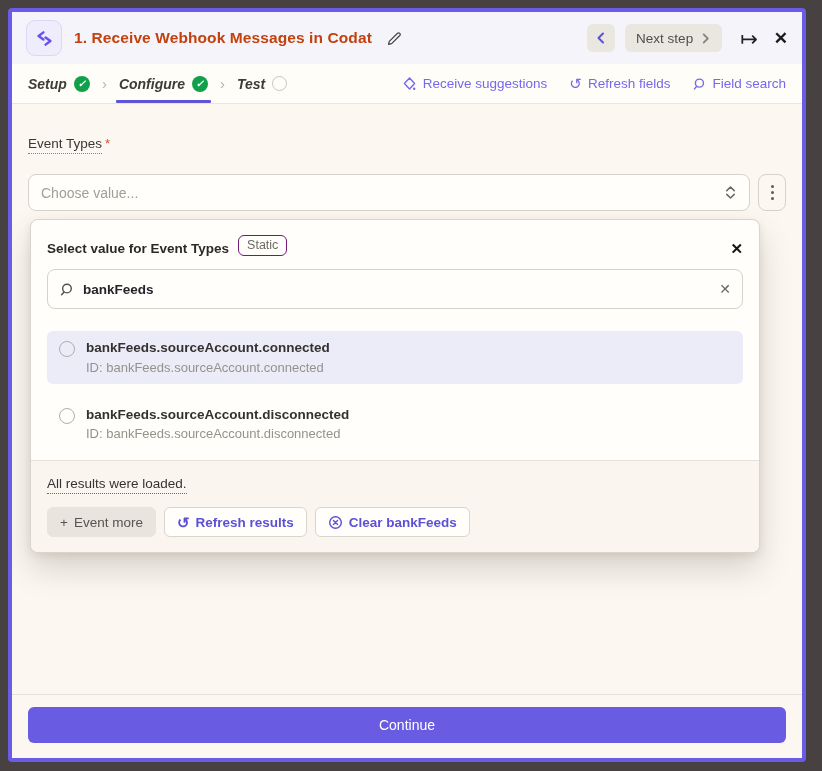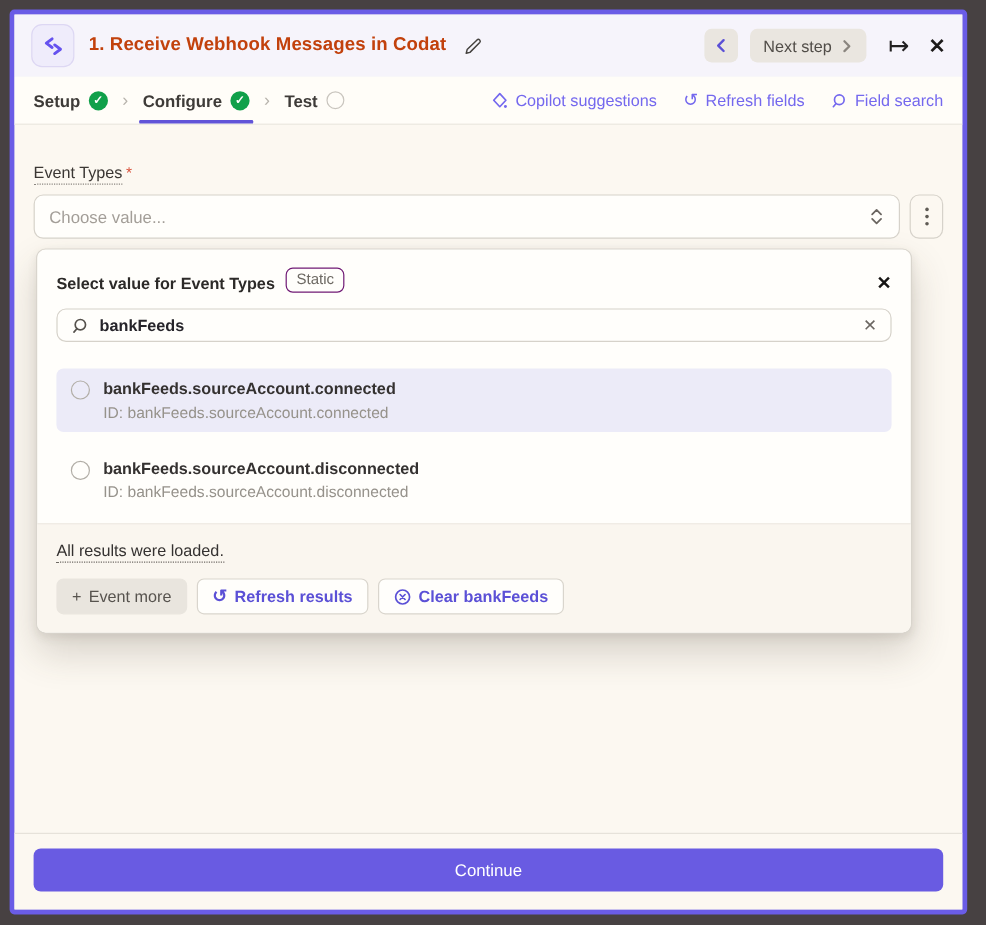--- a/index.html
+++ b/index.html
@@ -44,34 +44,34 @@
   .icon-skip { font-size: 21px; color: #222021; margin-left: 8px; line-height: 1; }
   .icon-x { font-size: 17px; color: #1c1a19; font-weight: bold; margin-left: 6px; line-height: 1; cursor: pointer; }
   
   .tabs {
     flex: 0 0 40px;
     background: #fffdf8;
     border-bottom: 1px solid #eae6de;
     display: flex; align-items: center;
     padding: 0 16px; gap: 12px;
   }
-  .tab { display: flex; align-items: center; gap: 7px; font-size: 14px; font-weight: 700; color: #3e3b38; height: 100%; position: relative; cursor: pointer; }
+  .tab { display: flex; align-items: center; gap: 7px; font-size: 14px; font-weight: 700; color: #3e3b38; height: 100%; position: relative; cursor: pointer; font-style: italic; }
   .tab.active::after { content:""; position:absolute; left:-3px; right:-3px; bottom:0; height:3px; background:#6154d8; border-radius:1px; }
   .check { width:16px; height:16px; border-radius:50%; background:#10a04a; color:#fff; font-size:10px; font-weight:bold; display:flex; align-items:center; justify-content:center; }
   .circle-empty { width:15px; height:15px; border-radius:50%; border:1.5px solid #c9c5be; background:#fffdf8; }
   .tab-sep { color: #b7b3ac; font-size: 15px; }
   .tabs-right { margin-left: auto; display: flex; align-items: center; gap: 22px; }
   .tool { display: flex; align-items: center; gap: 6px; color: #7468ee; font-size: 13.5px; cursor: pointer; }
   .tool .uglyph { font-size: 15px; line-height: 1; }
   
   .content { flex: 1; padding: 32px 16px 0; overflow: hidden; }
   .lbl-row { display: flex; align-items: baseline; }
   .lbl { font-size: 13.5px; color: #3b3734; border-bottom: 1.5px dotted #8a8680; padding-bottom: 2px; }
   .req { color: #d7503a; margin-left: 3px; font-size: 13px; }
-  .combo-row { display: flex; gap: 8px; margin-top: 8px; }
+  .combo-row { display: flex; gap: 8px; margin-top: 20px; }
   .combo {
     flex: 1; height: 37px; background: #fffefb;
     border: 1px solid #d6d2ca; border-radius: 8px;
     display: flex; align-items: center; padding: 0 12px; gap: 8px;
   }
   .combo input { border: none; outline: none; background: transparent; flex: 1; font-family: inherit; font-size: 14px; color: #3b3734; }
   .combo input::placeholder { color: #a39e98; }
   .dots-btn {
     width: 28px; height: 37px; border: 1px solid #d6d2ca; border-radius: 8px;
     display: flex; flex-direction: column; align-items: center; justify-content: center; gap: 3px; cursor: pointer;
@@ -83,21 +83,21 @@
     background: #fffefb;
     border: 1px solid #d9d5cd; border-radius: 8px;
     box-shadow: 0 16px 32px rgba(70,60,45,.20), 0 3px 8px rgba(70,60,45,.10);
   }
   .dd-top { padding: 15px 16px 10px; }
   .dd-head { display: flex; align-items: flex-end; }
   .dd-title { font-size: 13.5px; font-weight: 700; color: #2c2a28; }
   .badge { margin-left: 9px; border: 1px solid #701a75; border-radius: 6px; padding: 2px 8px 3px; font-size: 12.5px; color: #6d6963; background: #fffefb; }
   .dd-close { margin-left: auto; font-size: 15px; font-weight: bold; color: #161413; cursor: pointer; line-height: 1; }
   .dd-search {
-    margin-top: 13px; height: 28px;
+    margin-top: 13px; height: 40px;
     border: 1px solid #d6d2ca; border-radius: 8px;
     display: flex; align-items: center; gap: 9px; padding: 0 11px;
   }
   .dd-search input { border:none; outline:none; background:transparent; flex:1; font-family:inherit; font-size:13.5px; color:#26242a; font-weight:600; }
   .search-x { color: #6b6661; font-size: 14px; cursor: pointer; }
   .opts { margin-top: 10px; display: flex; flex-direction: column; gap: 2px; }
   .opt { display: flex; gap: 11px; padding: 8px 12px 9px; border-radius: 6px; align-items: flex-start; cursor: pointer; margin-top: 12px; }
   .opt.hl { background: #ecebf8; }
   .radio { width: 16px; height: 16px; border: 1.5px solid #b2aea7; border-radius: 50%; margin-top: 2px; flex: none; background: transparent; }
   .opt-title { font-size: 13.5px; font-weight: 600; color: #343130; line-height: 1.3; }
@@ -173,21 +173,21 @@
     <div class="tab">
       <span>Test</span>
       <span class="circle-empty"></span>
     </div>
     <div class="tabs-right">
       <div class="tool">
         <svg width="15" height="15" viewBox="0 0 16 16">
           <path d="M8 2.2 L13.4 8 8 13.8 2.6 8 Z" fill="none" stroke="#7468ee" stroke-width="1.5" stroke-linejoin="round"></path>
           <circle cx="13" cy="13.6" r="1.3" fill="#7468ee"></circle>
         </svg>
-        <span>Copilot suggestions</span>
+        <span>Receive suggestions</span>
       </div>
       <div class="tool">
         <span class="uglyph">↺</span>
         <span>Refresh fields</span>
       </div>
       <div class="tool">
         <svg width="14" height="14" viewBox="0 0 16 16">
           <circle cx="8.5" cy="7" r="4.6" fill="none" stroke="#7468ee" stroke-width="1.6"></circle>
           <path d="M5.4 10.6 L2.8 13.6" stroke="#7468ee" stroke-width="1.6" stroke-linecap="round"></path>
         </svg>

